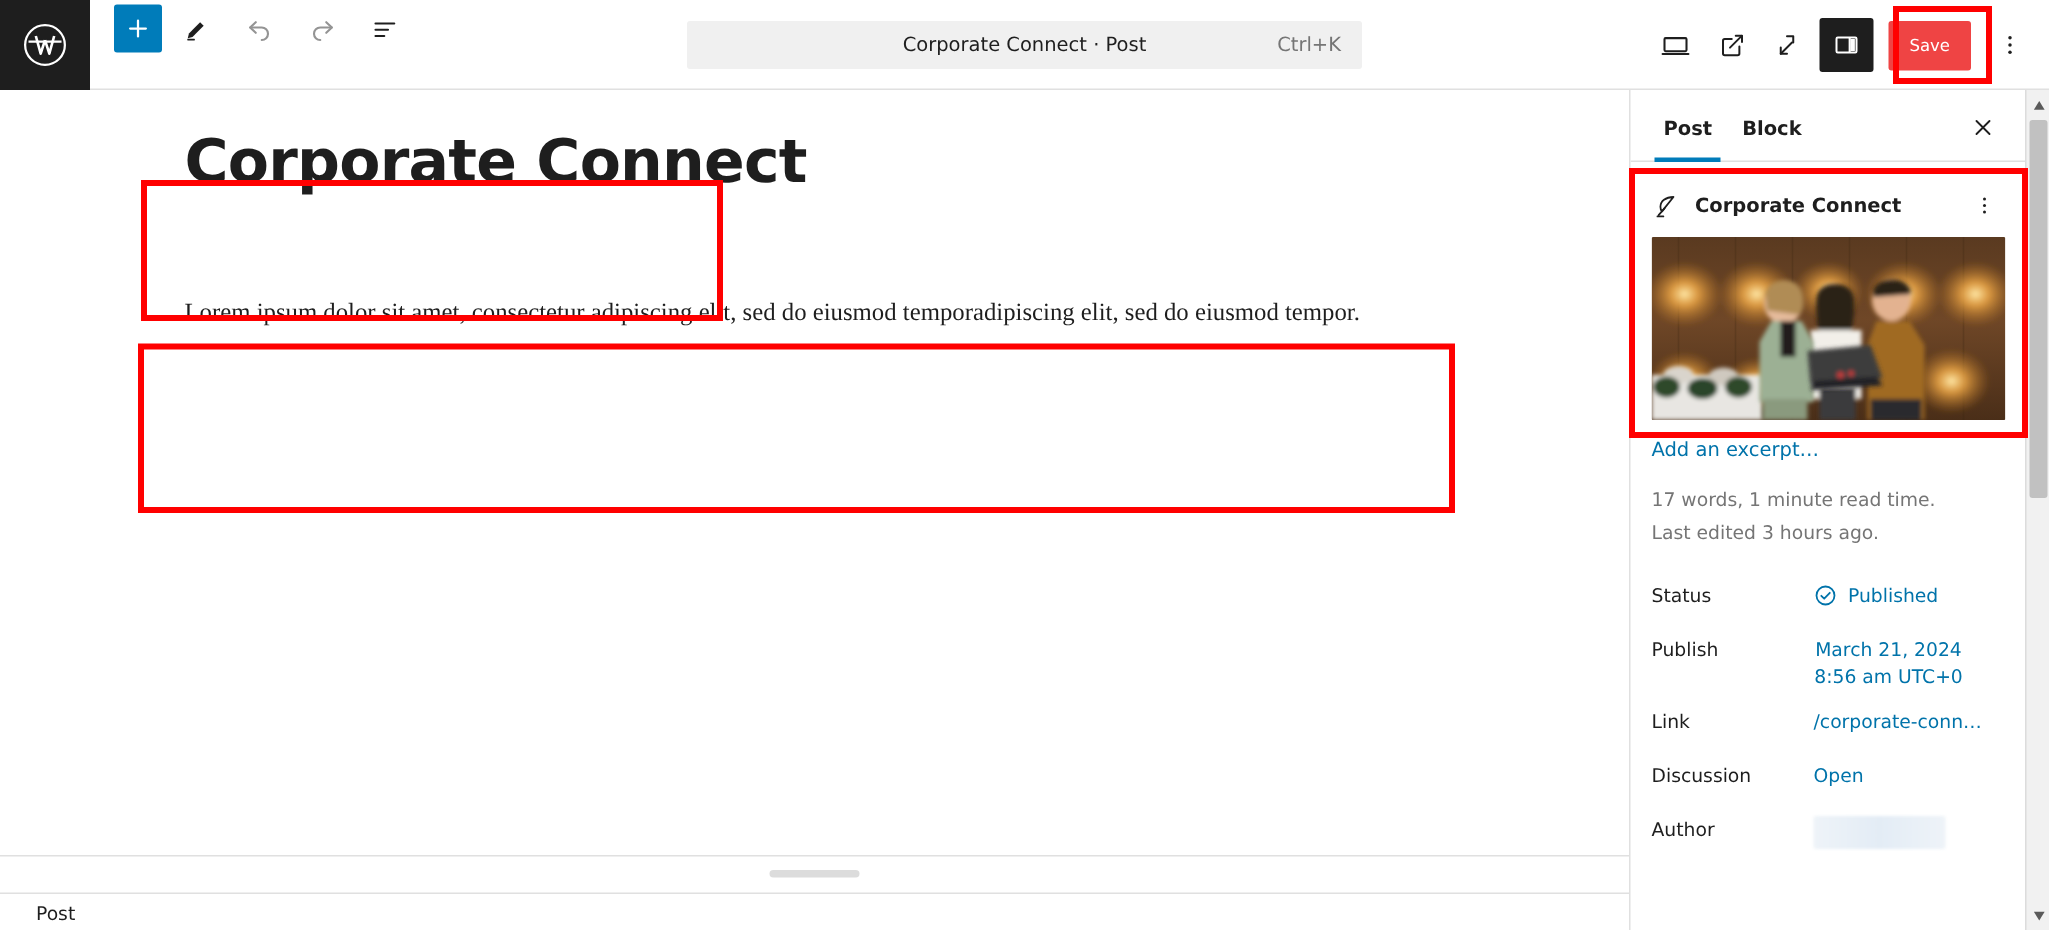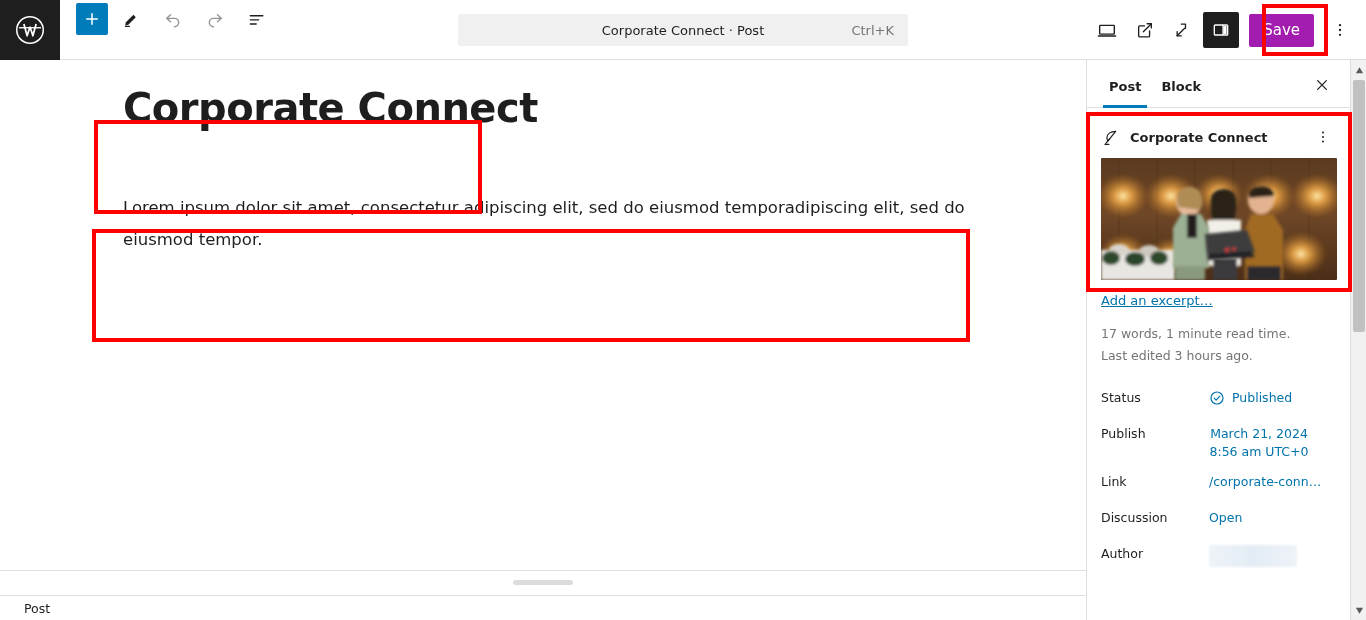--- a/index.html
+++ b/index.html
@@ -43,22 +43,22 @@
     position: absolute; right: 8px; top: 0; height: 60px;
     display: flex; align-items: center; gap: 2px;
   }
   .tb-right .tb-btn { width: 36px; height: 36px; }
   .sidebar-toggle {
     width: 36px; height: 36px; background: #1e1e1e; border-radius: 2px;
     display: flex; align-items: center; justify-content: center; cursor: pointer;
   }
   .save-wrap { position: relative; margin: 0 6px 0 8px; }
   .save-btn {
-    background: #a21caf; color: #fff; border: none;
-    font-size: 15px; font-family: inherit;
+    background: #ef4444; color: #fff; border: none;
+    font-size: 11px; font-family: inherit;
     padding: 0 14px; height: 33px; border-radius: 2px; cursor: pointer;
     display: flex; align-items: center; justify-content: center;
   }
   
   .anno-save {
     position: absolute; left: 1262px; top: 4px; width: 66px; height: 52px;
     border: 4px solid #ff0000; pointer-events: none; z-index: 40;
   }
 
   
@@ -70,21 +70,21 @@
     position: absolute; left: 0; top: 60px; width: 60px; height: 510px; background: #fff;
     border-right: 1px solid #ffffff;
   }
   .post-title {
     position: absolute; left: 63px; top: 25px;
     font-size: 40px; font-weight: bold; color: #1e1e1e; letter-spacing: -0.5px;
     white-space: nowrap;
   }
   .post-body {
     position: absolute; left: 63px; top: 132px; width: 845px;
-    font-size: 16.5px; line-height: 1.95; color: #1e1e1e;
+    font-size: 16.5px; line-height: 1.95; color: #1e1e1e; font-family: Liberation Serif, serif;
   }
   .anno-title {
     position: absolute; left: 94px; top: 120px; width: 388px; height: 94px;
     border: 4px solid #ff0000; pointer-events: none; z-index: 30;
   }
   .anno-body {
     position: absolute; left: 92px; top: 229px; width: 878px; height: 113px;
     border: 4px solid #ff0000; pointer-events: none; z-index: 30;
   }
 
@@ -137,21 +137,21 @@
     width: 236px; height: 122px; margin-top: 4px; overflow: hidden; cursor: pointer;
     border-radius: 1px; position: relative;
   }
   .anno-feat {
     position: absolute; left: 1086px; top: 112px; width: 266px; height: 180px;
     border: 4px solid #ff0000; pointer-events: none; z-index: 30;
   }
 
   .excerpt-link {
     display: inline-block; margin: 13px 0 0 14px;
-    font-size: 13px; color: #0073aa; text-decoration: underline; cursor: pointer;
+    font-size: 13px; color: #0073aa; cursor: pointer;
   }
   .meta-lines { margin: 14px 0 0 14px; }
   .meta-lines div { font-size: 12.5px; color: #757575; line-height: 1.75; }
 
   .prop-list { margin-top: 16px; padding: 0 14px; }
   .prop-row { display: flex; align-items: flex-start; min-height: 36px; padding: 6px 0; }
   .prop-label { width: 108px; flex: 0 0 108px; font-size: 12.5px; color: #1e1e1e; padding-top: 1px; }
   .prop-value { font-size: 12.5px; color: #0073aa; line-height: 1.45; cursor: pointer; text-align: center; }
   .prop-value.with-icon { display: flex; align-items: center; gap: 7px; }
   .redacted {

